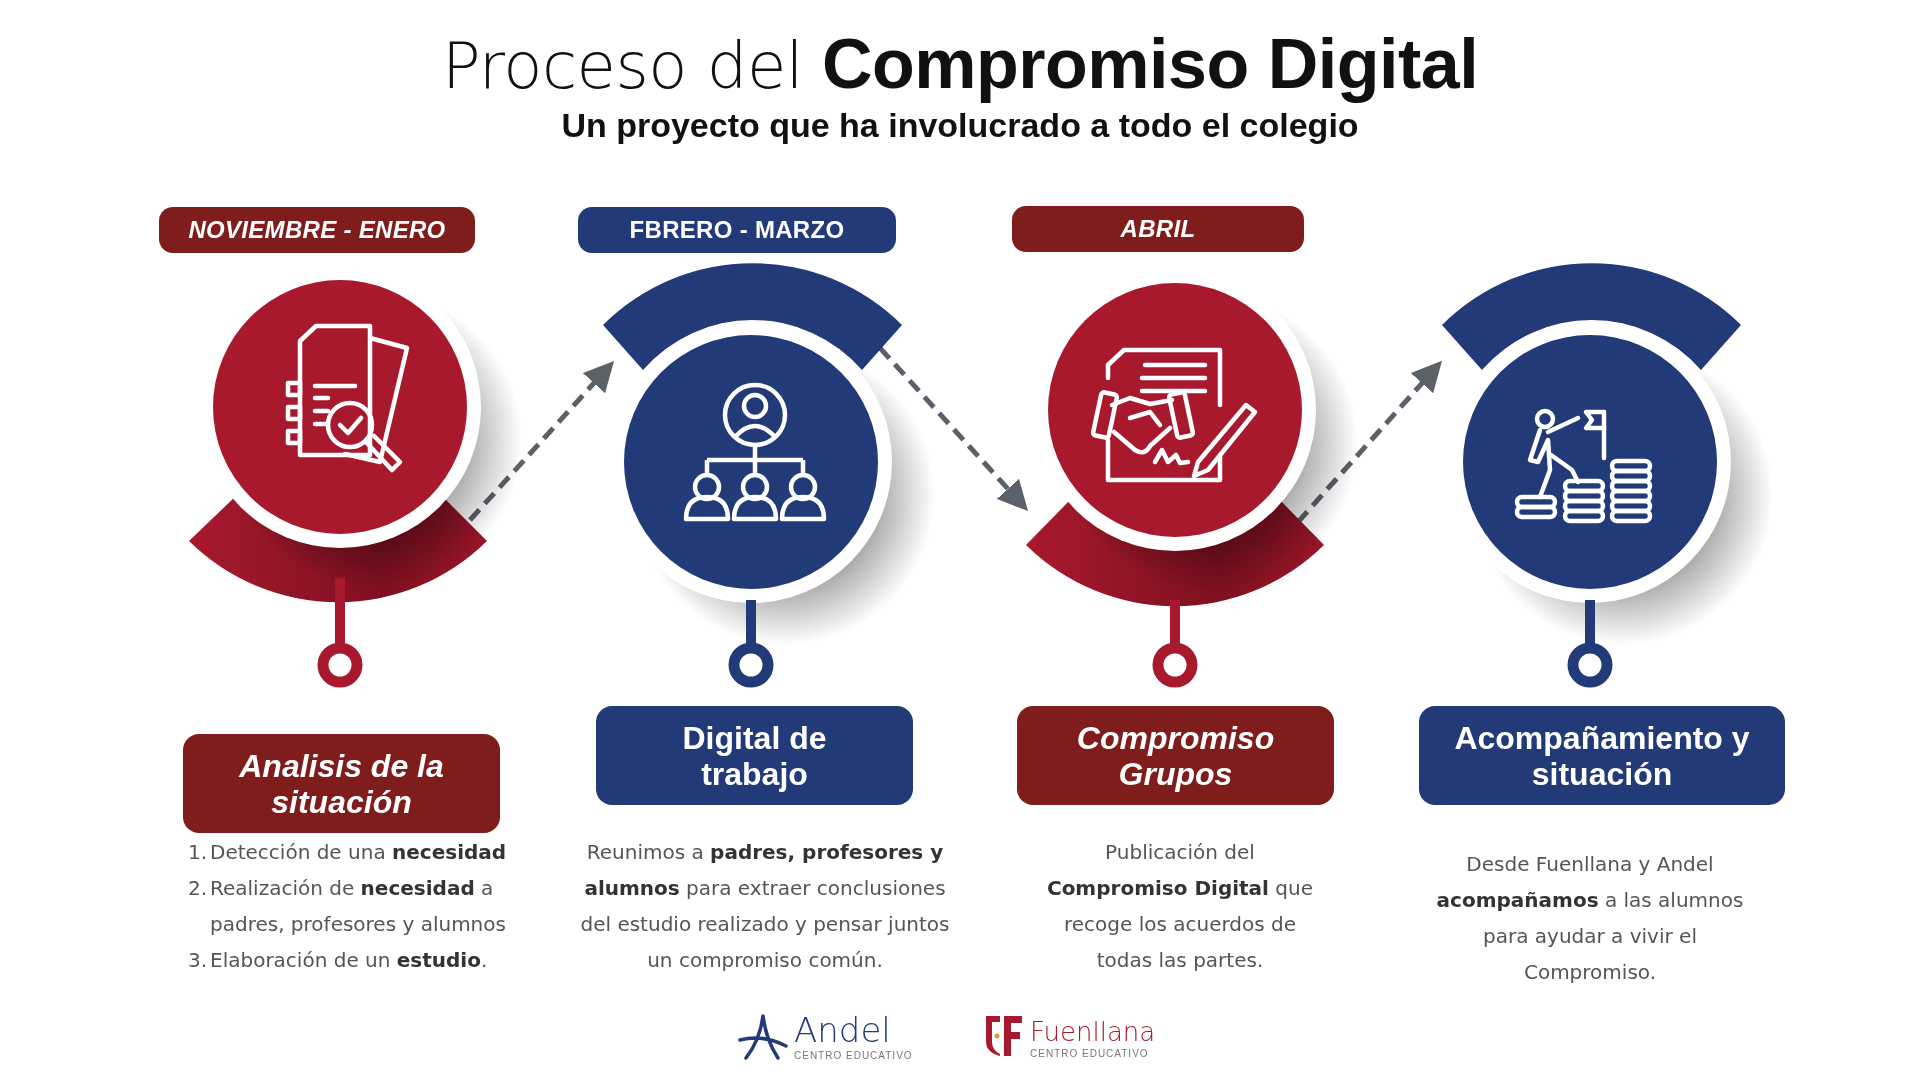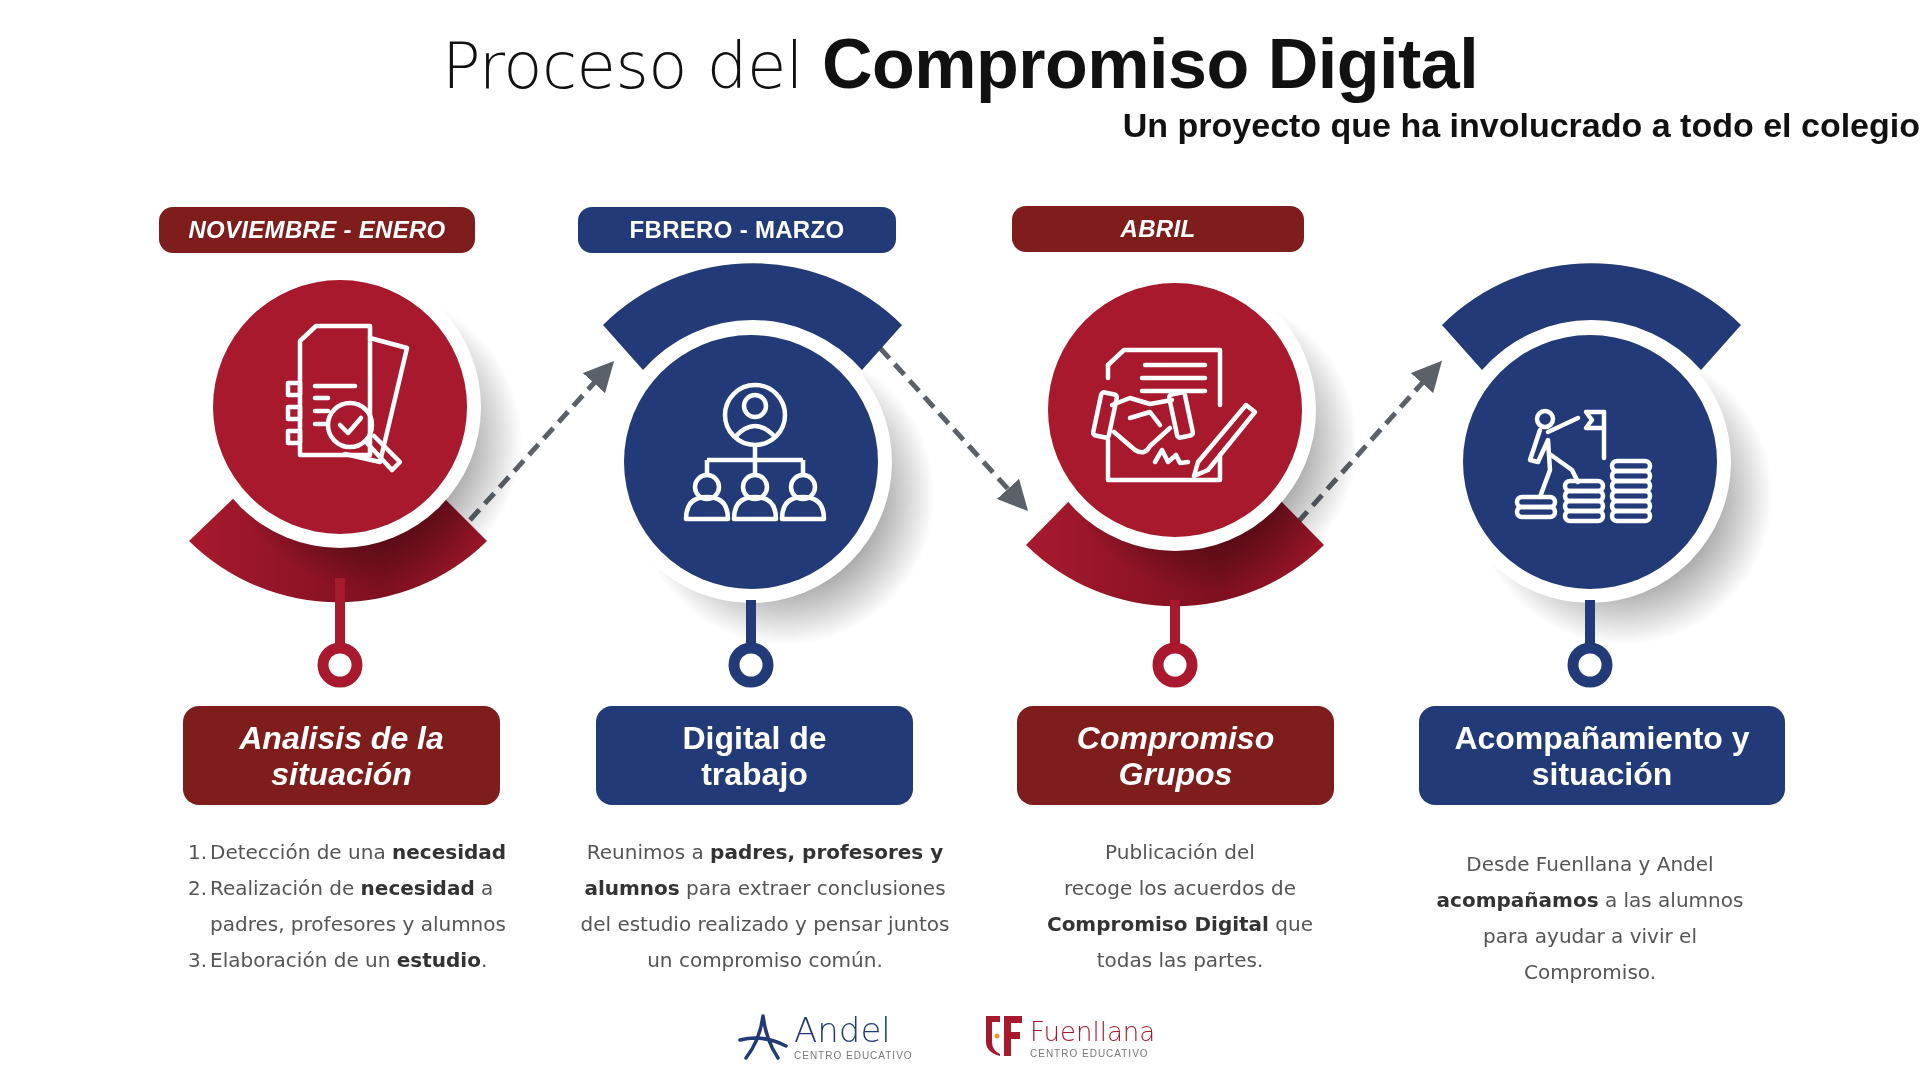--- a/index.html
+++ b/index.html
@@ -1,21 +1,21 @@
 <!DOCTYPE html>
 <html><head>
 <meta charset="utf-8">
 <style>
   html, body { margin:0; padding:0; }
   body { width:1920px; height:1080px; background:#ffffff; position:relative; overflow:hidden;
          font-family:"Liberation Sans", "DejaVu Sans", sans-serif; color:#111; }
   .title { position:absolute; left:0; width:1920px; top:22px; text-align:center; font-size:70px; line-height:84px; letter-spacing:-0.5px; }
   .title .light { font-weight:300; font-family:"DejaVu Sans", sans-serif; font-size:64px; }
   .title .bold { font-weight:700; font-family:"Liberation Sans", sans-serif; }
-  .subtitle { position:absolute; left:0; width:1920px; top:106px; text-align:right; font-size:34px; font-weight:700; }
+  .subtitle { position:absolute; left:0; width:1920px; top:106px; text-align:center; font-size:34px; font-weight:700; }
   svg.gfx { position:absolute; left:0; top:0; }
   .pill { position:absolute; height:46px; border-radius:14px; color:#fff; font-weight:700; font-size:24px;
           display:flex; align-items:center; justify-content:center; letter-spacing:0.3px; }
   .red { background:#7f1d1d;font-style:italic; }
   .navy { background:#223a77; }
   .card { position:absolute; top:706px; height:99px; border-radius:16px; color:#fff; font-weight:700; font-size:32px;
           line-height:36px; display:flex; flex-direction:column; align-items:center; justify-content:center; text-align:center; }
   .desc { position:absolute; top:834px; font-size:20px; line-height:36px; color:#555; text-align:center; font-family:"DejaVu Sans", sans-serif; }
   .desc b { color:#333; }
   .desc.list { text-align:left; }
@@ -156,21 +156,21 @@
       <rect x="1612" y="501" width="38" height="10" rx="5"></rect>
       <rect x="1612" y="511" width="38" height="10" rx="5"></rect>
     </g>
   </g>
 </svg>
 
 <div class="pill red" style="left:159px; top:207px; width:316px;">NOVIEMBRE - ENERO</div>
 <div class="pill navy" style="left:578px; top:207px; width:318px;">FBRERO - MARZO</div>
 <div class="pill red" style="left:1012px; top:206px; width:292px;">ABRIL</div>
 
-<div class="card red" style="left:183px; width:317px;">
+<div class="card red" style="left:183px; width:317px;margin-top:28px;">
   <span>Analisis de la</span>
   <span>situación</span>
 </div>
 <div class="card navy" style="left:596px; width:317px;">
   <span>Digital de</span>
   <span>trabajo</span>
 </div>
 <div class="card red" style="left:1017px; width:317px;">
   <span>Compromiso</span>
   <span>Grupos</span>
@@ -200,22 +200,22 @@
 
 <div class="desc" style="left:570px; width:390px;">
   <div><span>Reunimos a </span><b>padres, profesores y</b><span></span></div>
   <div><span></span><b>alumnos</b><span> para extraer conclusiones</span></div>
   <div><span>del estudio realizado y pensar juntos</span></div>
   <div><span>un compromiso común.</span></div>
 </div>
 
 <div class="desc" style="left:1020px; width:320px;">
   <div><span>Publicación del</span></div>
+  <div><b>Compromiso Digital</b><span> que</span></div>
   <div><span>recoge los acuerdos de</span></div>
-  <div><b>Compromiso Digital</b><span> que</span></div>
   <div><span>todas las partes.</span></div>
 </div>
 
 <div class="desc" style="left:1420px; width:340px;margin-top:12px;">
   <div><span>Desde Fuenllana y Andel</span></div>
   <div><b>acompañamos</b><span> a las alumnos</span></div>
   <div><span>para ayudar a vivir el</span></div>
   <div><span>Compromiso.</span></div>
 </div>
 

